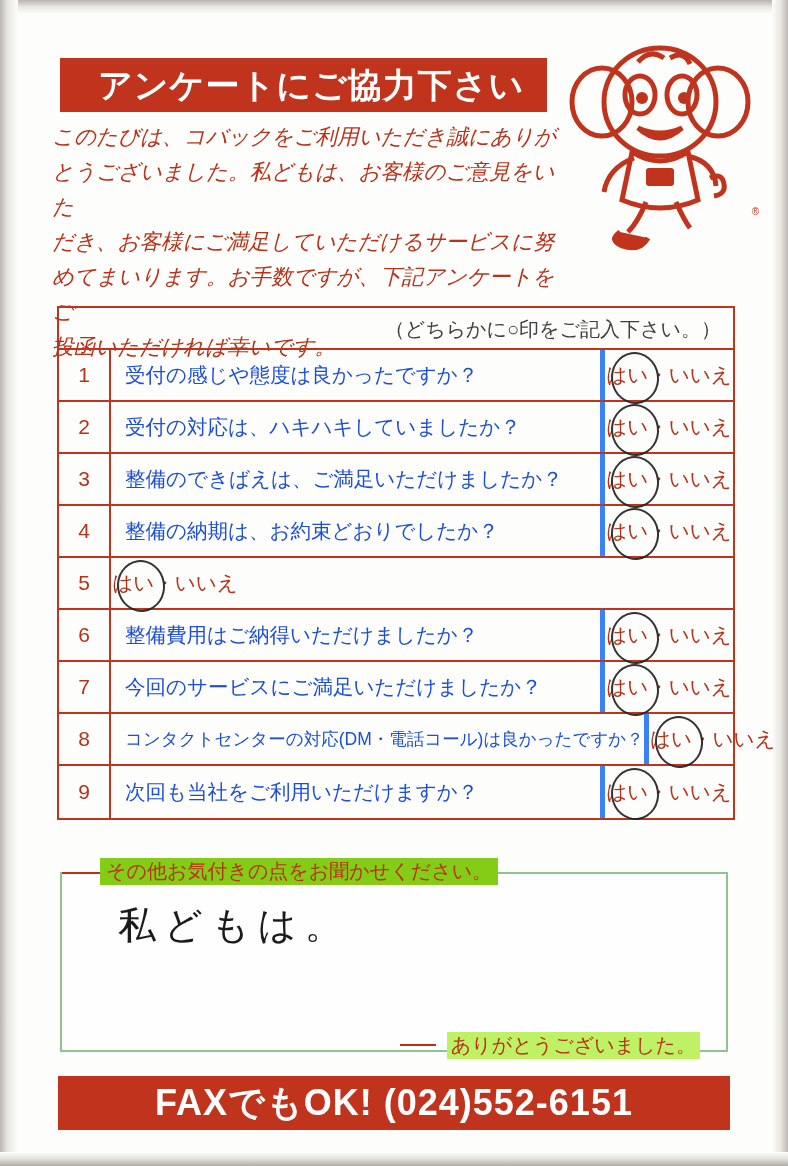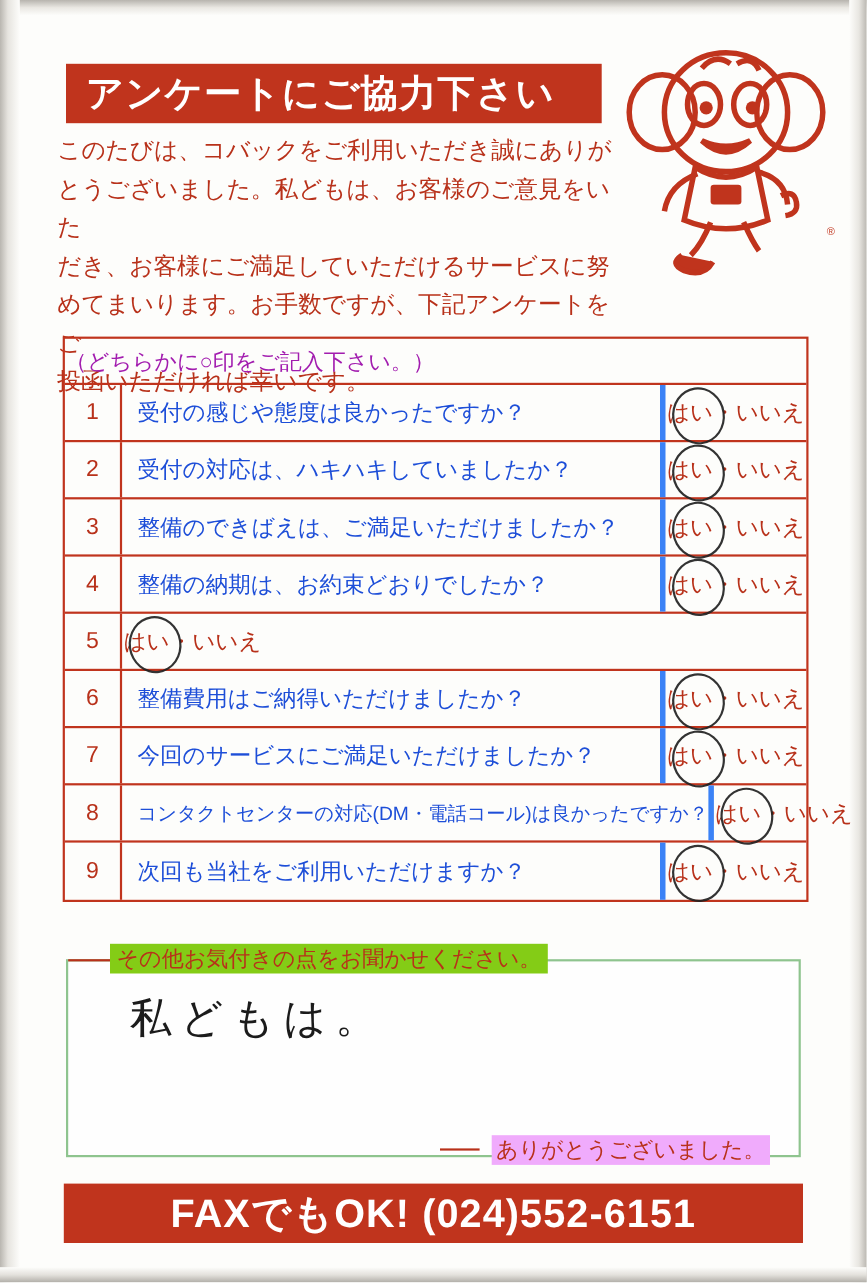--- a/index.html
+++ b/index.html
@@ -62,33 +62,34 @@
   }
   .title-banner span {
     display: block;
     color: #ffffff;
     font-size: 34px;
     font-weight: bold;
     letter-spacing: 1px;
     line-height: 54px;
     padding-left: 18px;
     white-space: nowrap;
+    margin-left: 20px;
   }
 
   .intro {
     position: absolute;
     left: 52px;
     top: 120px;
     width: 510px;
     color: #b8311a;
     font-size: 21.5px;
     line-height: 35px;
     letter-spacing: 0px;
   }
-  .intro p { margin: 0; }
+  .intro p { margin: 0; font-style: italic; }
 
   
   .mascot {
     position: absolute;
     left: 560px;
     top: 40px;
     width: 205px;
     height: 215px;
   }
   .mascot .reg {
@@ -104,23 +105,23 @@
     position: absolute;
     left: 57px;
     top: 306px;
     width: 678px;
     border: 2px solid #c0341d;
     box-sizing: border-box;
   }
   .table-note {
     height: 42px;
     border-bottom: 2px solid #c0341d;
-    color: #a21caf;
+    color: #404040;
     font-size: 20px;
-    text-align: left;
+    text-align: right;
     line-height: 42px;
     padding-right: 12px;
     box-sizing: border-box;
   }
   .q-row {
     display: flex;
     height: 52px;
     border-bottom: 2px solid #c0341d;
     box-sizing: border-box;
   }
@@ -213,21 +214,21 @@
     color: #1b1b1b;
     letter-spacing: 8px;
     font-family: "DejaVu Sans", sans-serif;
   }
   .thanks {
     position: absolute;
     right: 88px;
     top: 1032px;
     color: #b8311a;
     font-size: 20px;
-    background: #f0abfc;
+    background: #bef264;
     padding: 0 4px;
     z-index: 3;
     white-space: nowrap;
   }
   .thanks-rule {
     position: absolute;
     left: 400px;
     top: 1044px;
     width: 36px;
     height: 2px;

